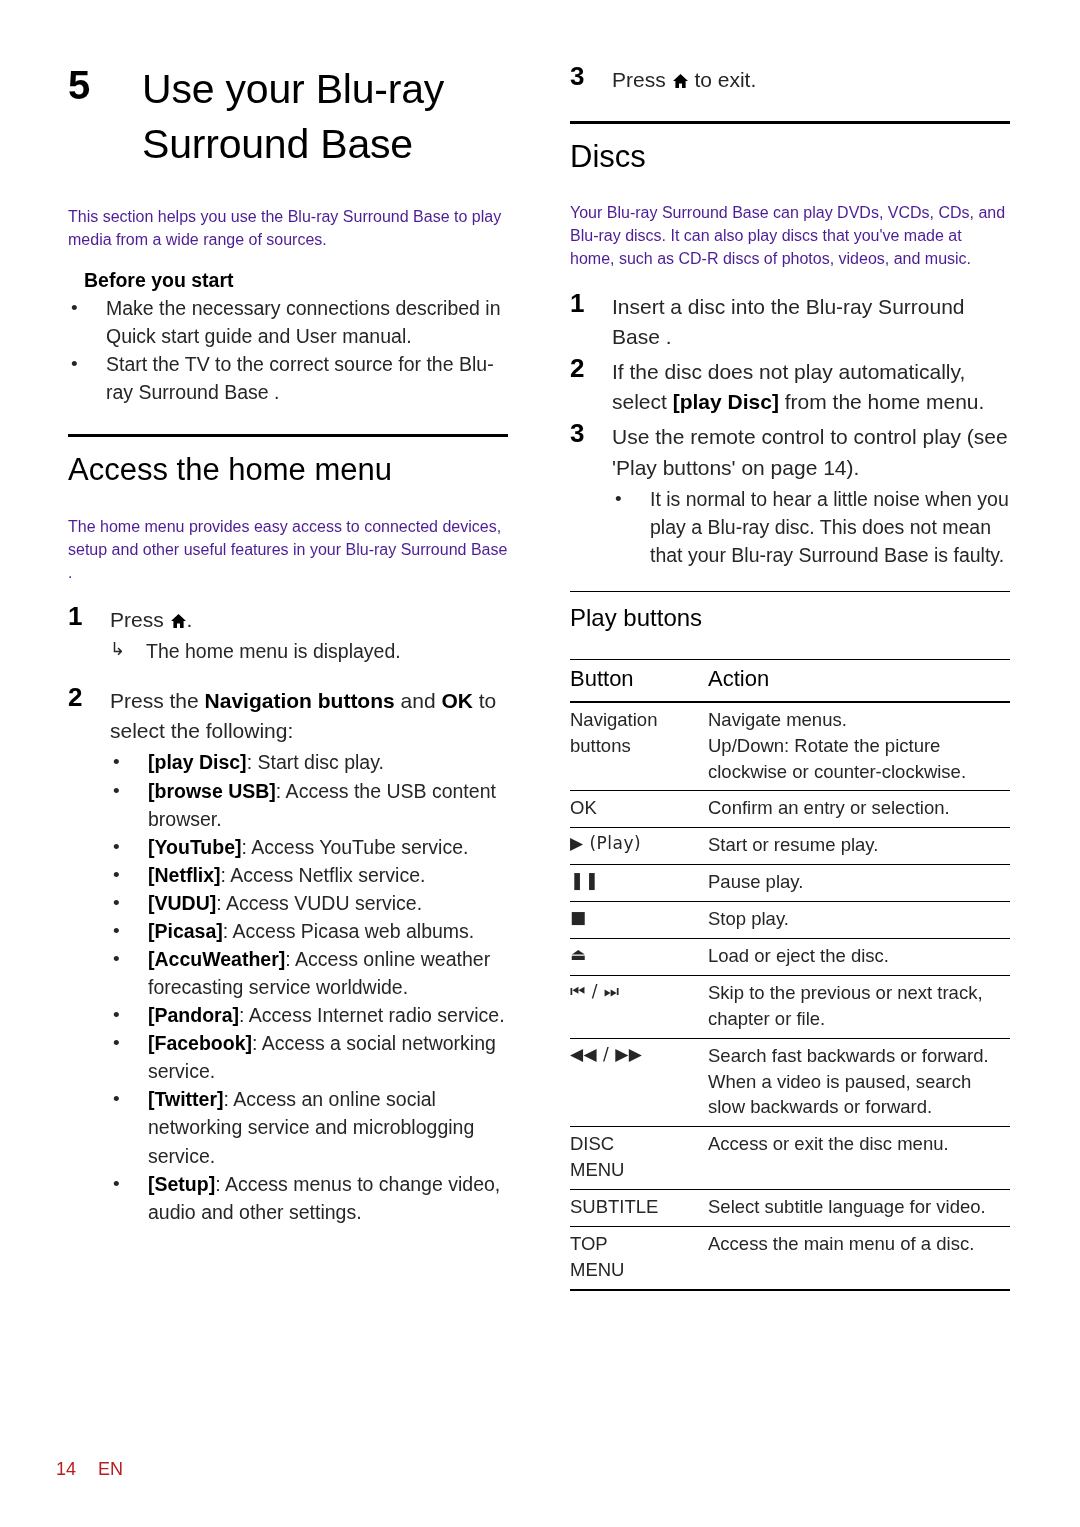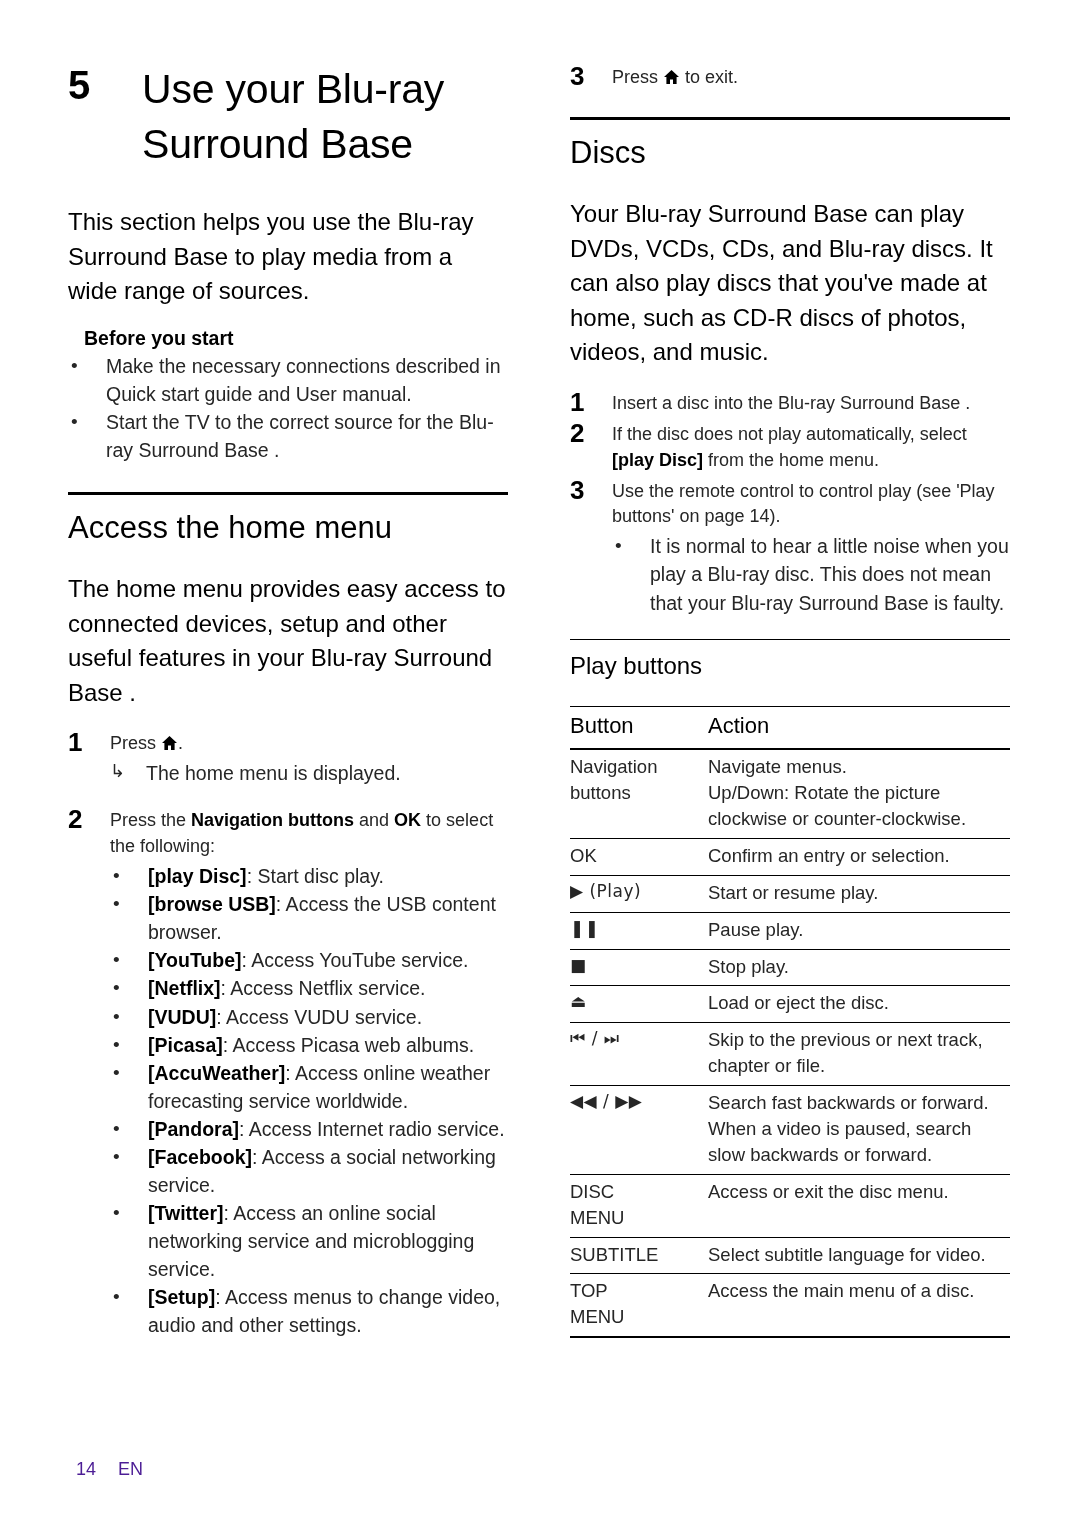--- a/index.html
+++ b/index.html
@@ -41,24 +41,24 @@
   .chapter-title {
     font-size: 41px;
     font-weight: normal;
     line-height: 1.33;
     color: #000;
     letter-spacing: -0.2px;
   }
 
   
   p.body {
-    font-size: 24px;
+    font-size: 16px;
     line-height: 1.44;
     margin: 4px 0 18px 0;
-    color: #000000;
+    color: #4c1d95;
   }
   .tight { margin-bottom: 6px; }
   .subhead-bold {
     font-size: 19.5px;
     font-weight: bold;
     margin: 0 0 2px 16px;
     color: #000;
   }
 
   
@@ -93,21 +93,21 @@
   }
   .step-num {
     font-size: 26px;
     font-weight: bold;
     flex: 0 0 42px;
     width: 42px;
     line-height: 1.08;
     color: #000;
   }
   .step-body {
-    font-size: 18px;
+    font-size: 21px;
     line-height: 1.44;
     color: #262626;
     padding-top: 3px;
   }
 
   
   .bullet {
     display: flex;
     align-items: flex-start;
     margin-bottom: 0px;
@@ -182,24 +182,24 @@
   .glyph {
     font-family: "DejaVu Sans", sans-serif;
     font-size: 17px;
     color: #000;
     letter-spacing: 0.5px;
   }
 
   
   .footer {
     position: absolute;
-    left: 76px;
+    left: 56px;
     bottom: 47px;
     font-size: 18px;
-    color: #4c1d95;
+    color: #b91c1c;
   }
   .footer .pg { margin-right: 22px; }
 </style>
 </head>
 <body>
 
 <div class="page">
 
   <div class="col col-left">
 

